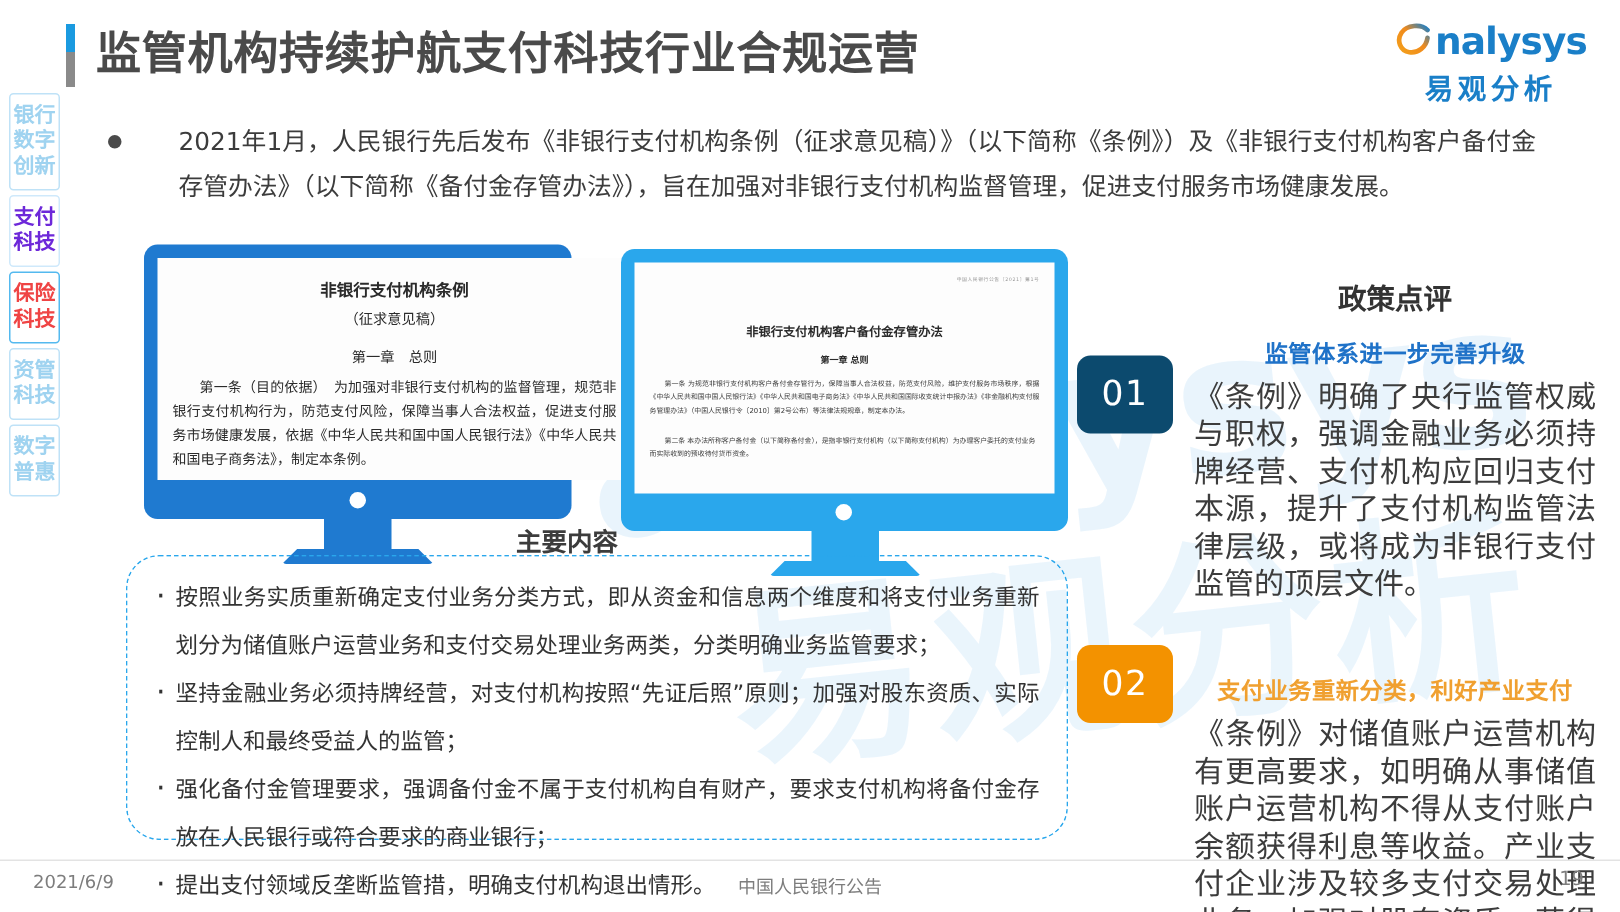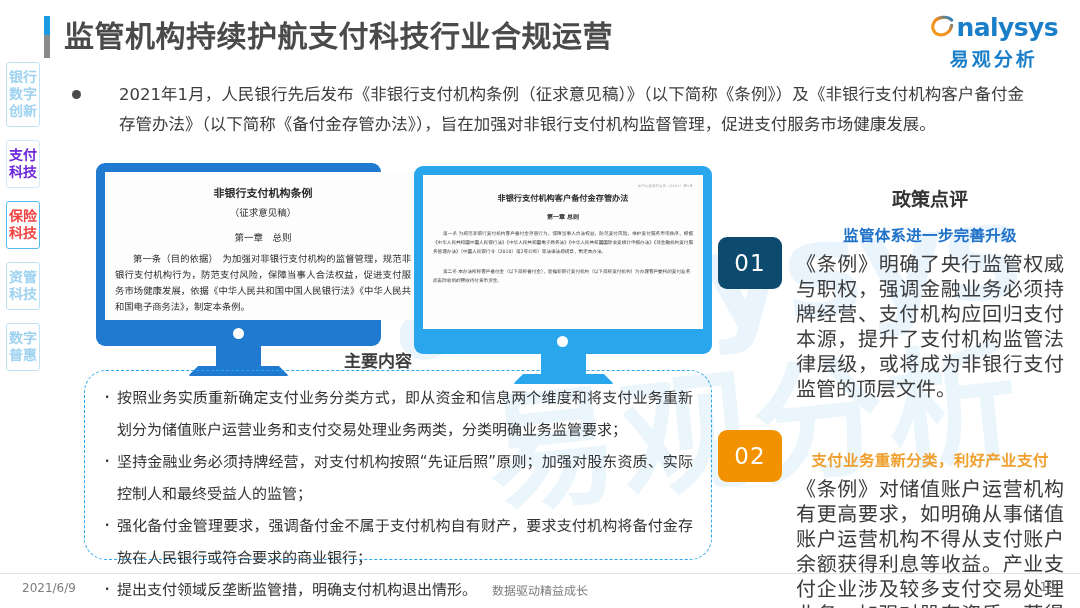--- a/index.html
+++ b/index.html
@@ -36,21 +36,21 @@
   .page-title{font-size:30px;font-weight:700;color:#4a4a4a;letter-spacing:.5px;line-height:1;}
 
   .logo{position:absolute;right:22px;top:12px;z-index:6;text-align:center;}
   .logo-row{display:flex;align-items:center;justify-content:center;height:30px;}
   .logo-swoosh{width:26px;height:26px;margin-right:1px;}
   .logo-en{font-size:25px;font-weight:700;color:#1a7fc8;letter-spacing:-.6px;line-height:1;}
   .logo-cn{font-size:19px;font-weight:700;color:#1a7fc8;letter-spacing:3px;margin-top:2px;}
 
   
   .sidebar{position:absolute;left:6px;top:62px;width:40px;z-index:5;
-           display:flex;flex-direction:column;gap:13px;}
+           display:flex;flex-direction:column;gap:3px;}
   .side-item{
     border:1.5px solid #bfe2f7;border-radius:3px;
     padding:6px 2px;width:34px;box-sizing:border-box;
     text-align:center;font-size:14px;line-height:17px;
     color:#9fd3f0;font-weight:600;letter-spacing:0;
     background:#fff;
   }
   .side-item span{display:block;}
   .side-item.active{border-color:#cfe9fb;color:#6d28d9;font-weight:700;}
   .side-item.hl{border-color:#53b9ef;color:#ef4444;}
@@ -94,21 +94,21 @@
   .doc .d-body{text-align:justify;}
 
   
   #doc1 .d-title{font-size:11px;margin-top:4px;}
   #doc1 .d-sub{font-size:9.5px;margin-top:5px;}
   #doc1 .d-chap{font-size:9.5px;margin-top:11px;}
   #doc1 .d-body{font-size:9.3px;line-height:16px;margin-top:7px;text-indent:18px;}
 
   
   #doc2 .d-stamp{font-size:3.2px;color:#999;text-align:right;letter-spacing:.4px;}
-  #doc2 .d-title{font-size:8.2px;margin-top:3px;}
+  #doc2 .d-title{font-size:8.2px;margin-top:26px;}
   #doc2 .d-chap{font-size:6px;margin-top:9px;font-weight:700;}
   #doc2 .d-body{font-size:4.6px;line-height:9px;margin-top:8px;text-indent:10px;color:#3a3a3a;}
   #doc2 .d-body2{font-size:4.6px;line-height:9px;margin-top:11px;text-indent:10px;color:#3a3a3a;}
 
   
   .mc-title{position:absolute;left:344px;top:347px;font-size:17px;font-weight:700;color:#3c3c3c;z-index:5;}
   .mc-box{position:absolute;left:84px;top:370px;width:628px;height:190px;
           border:1.6px dashed #2aa7ec;border-radius:22px;box-sizing:border-box;
           padding:11px 18px 0 18px;z-index:5;background:transparent;}
   .mc-list{margin:0;padding:0;list-style:none;}
@@ -256,17 +256,17 @@
 
     <div class="rc-sec" id="rc-sec2">
       <div class="rc-sub orange">支付业务重新分类，利好产业支付</div>
       <div class="rc-body">《条例》对储值账户运营机构有更高要求，如明确从事储值账户运营机构不得从支付账户余额获得利息等收益。产业支付企业涉及较多支付交易处理业务，加强对股东资质，获得更大发展空间。</div>
     </div>
   </div>
 
   <div class="footer-line"></div>
   <div class="footer">
     <div class="f-date">2021/6/9</div>
-    <div class="f-center">数据驱动精益成长</div>
+    <div class="f-center">中国人民银行公告</div>
     <div class="f-page">19</div>
   </div>
 
 </div>
 
 </body></html>

